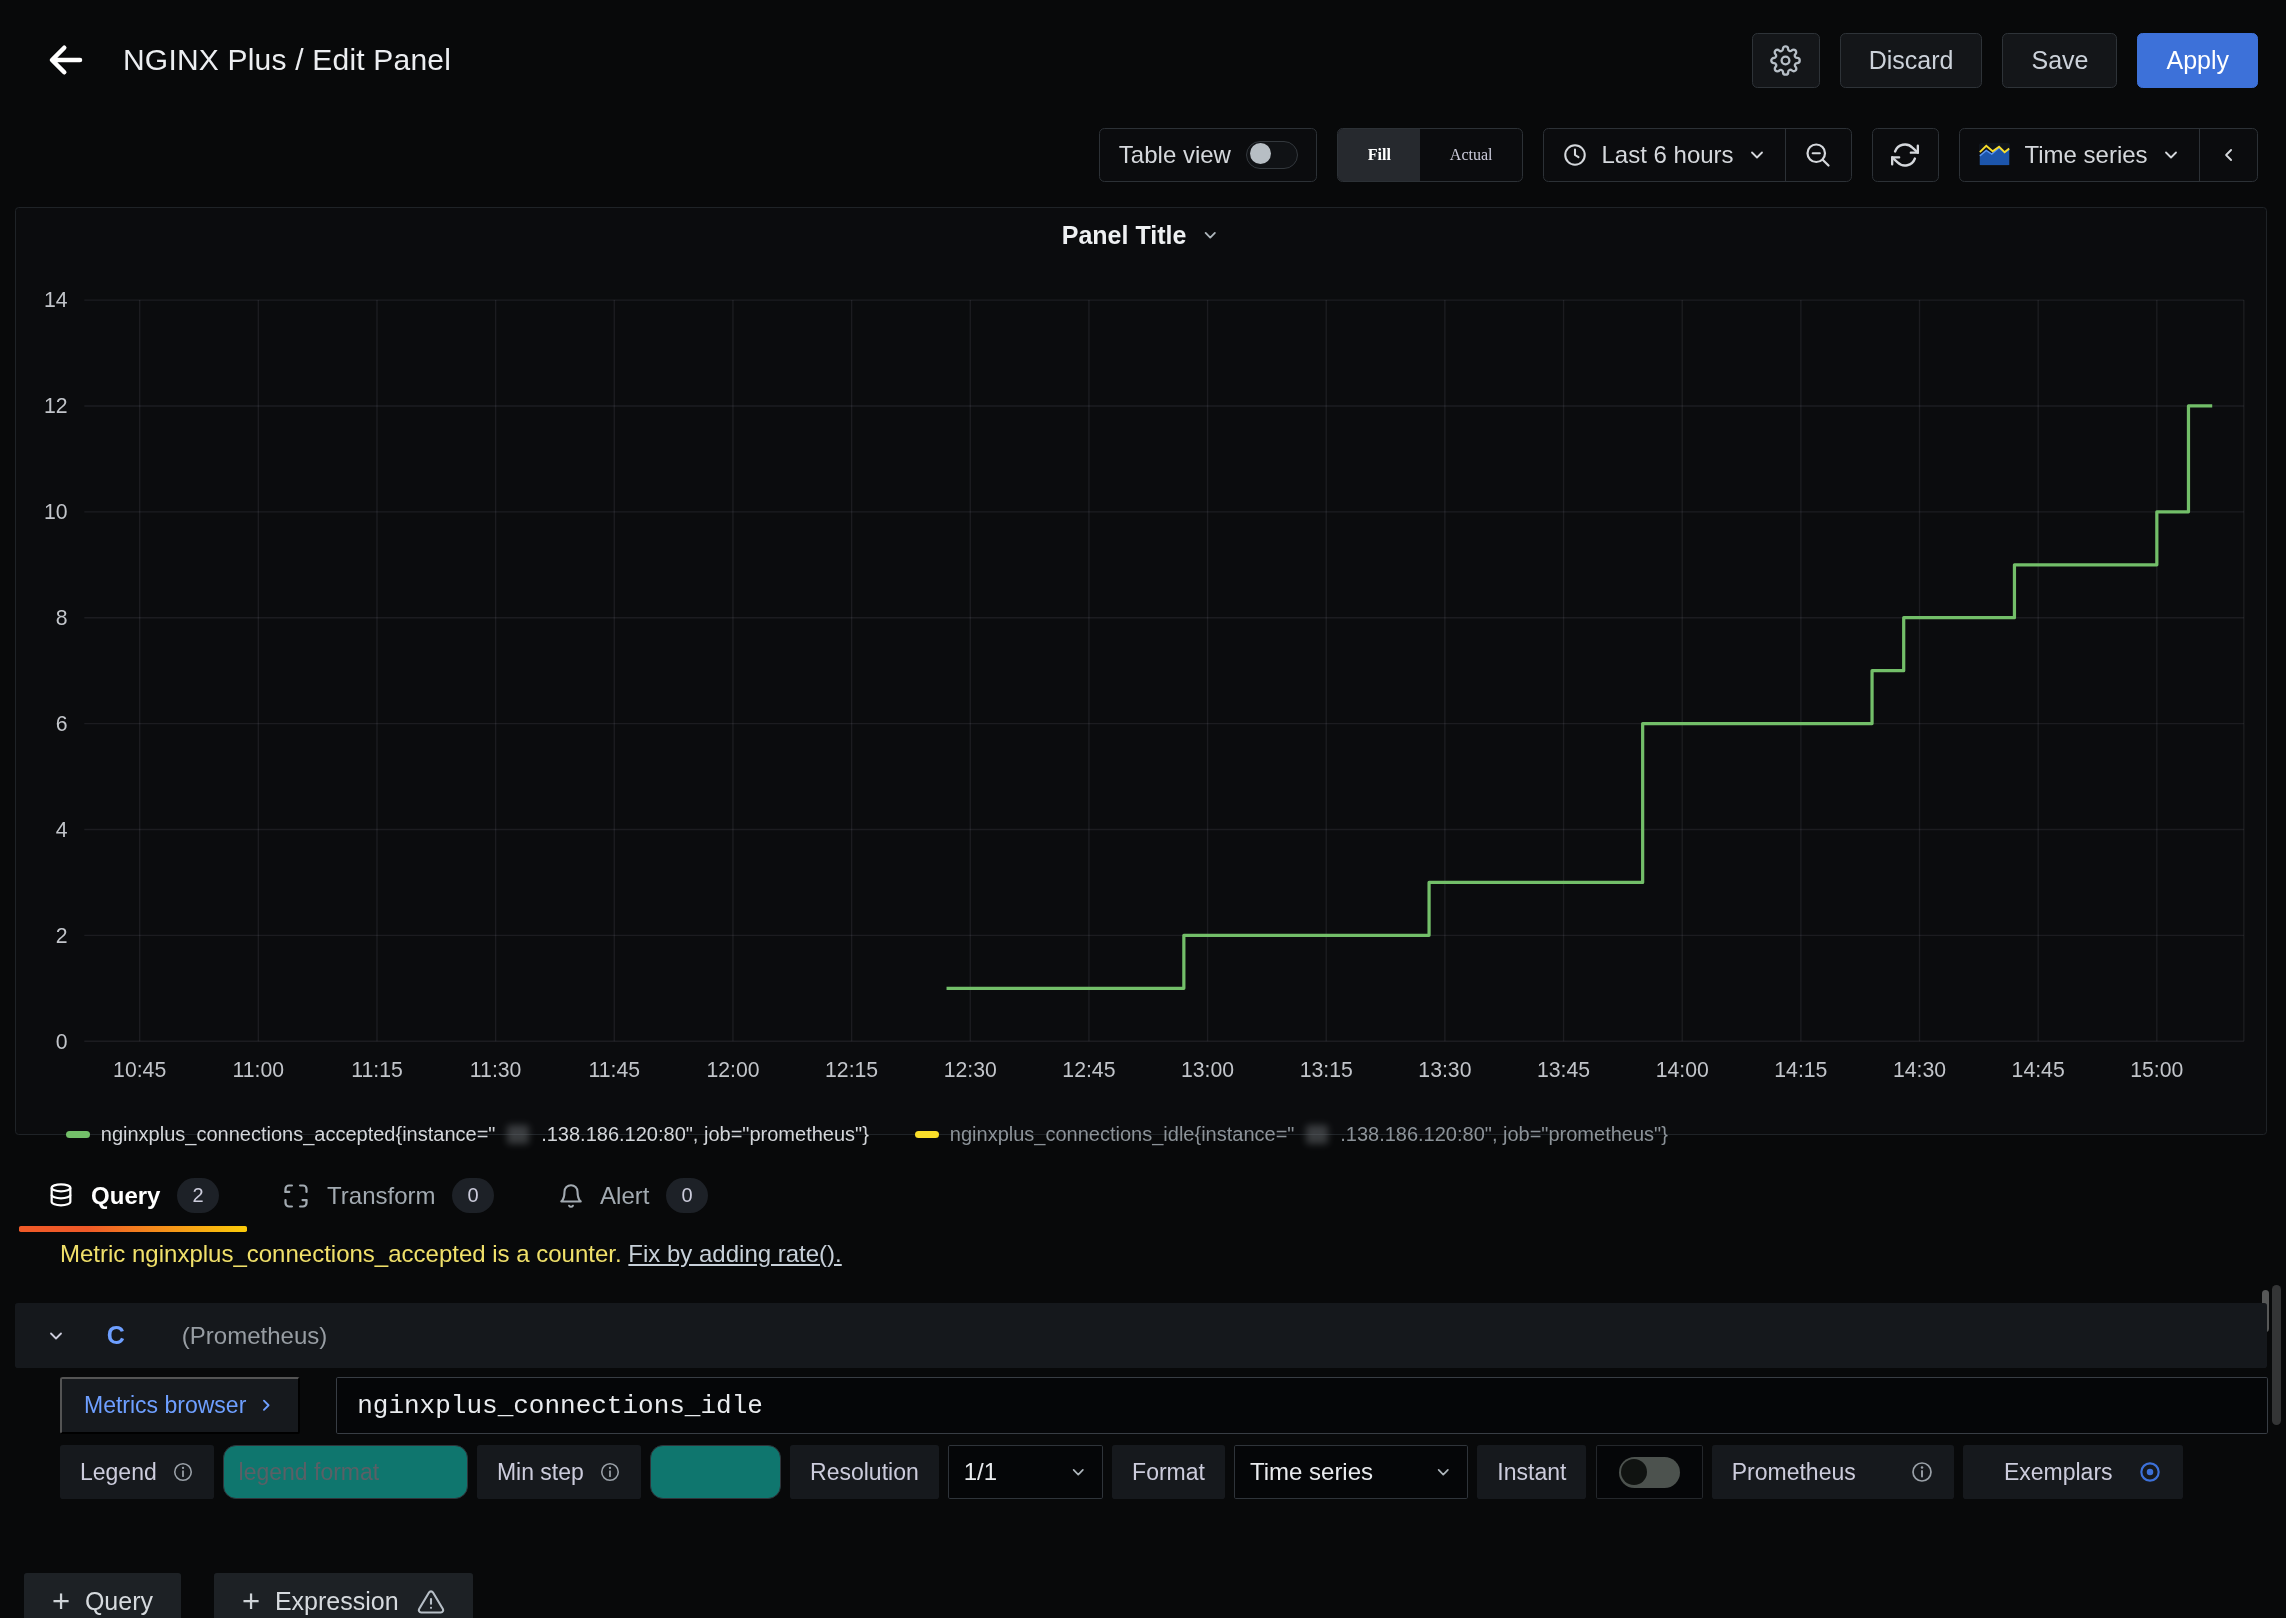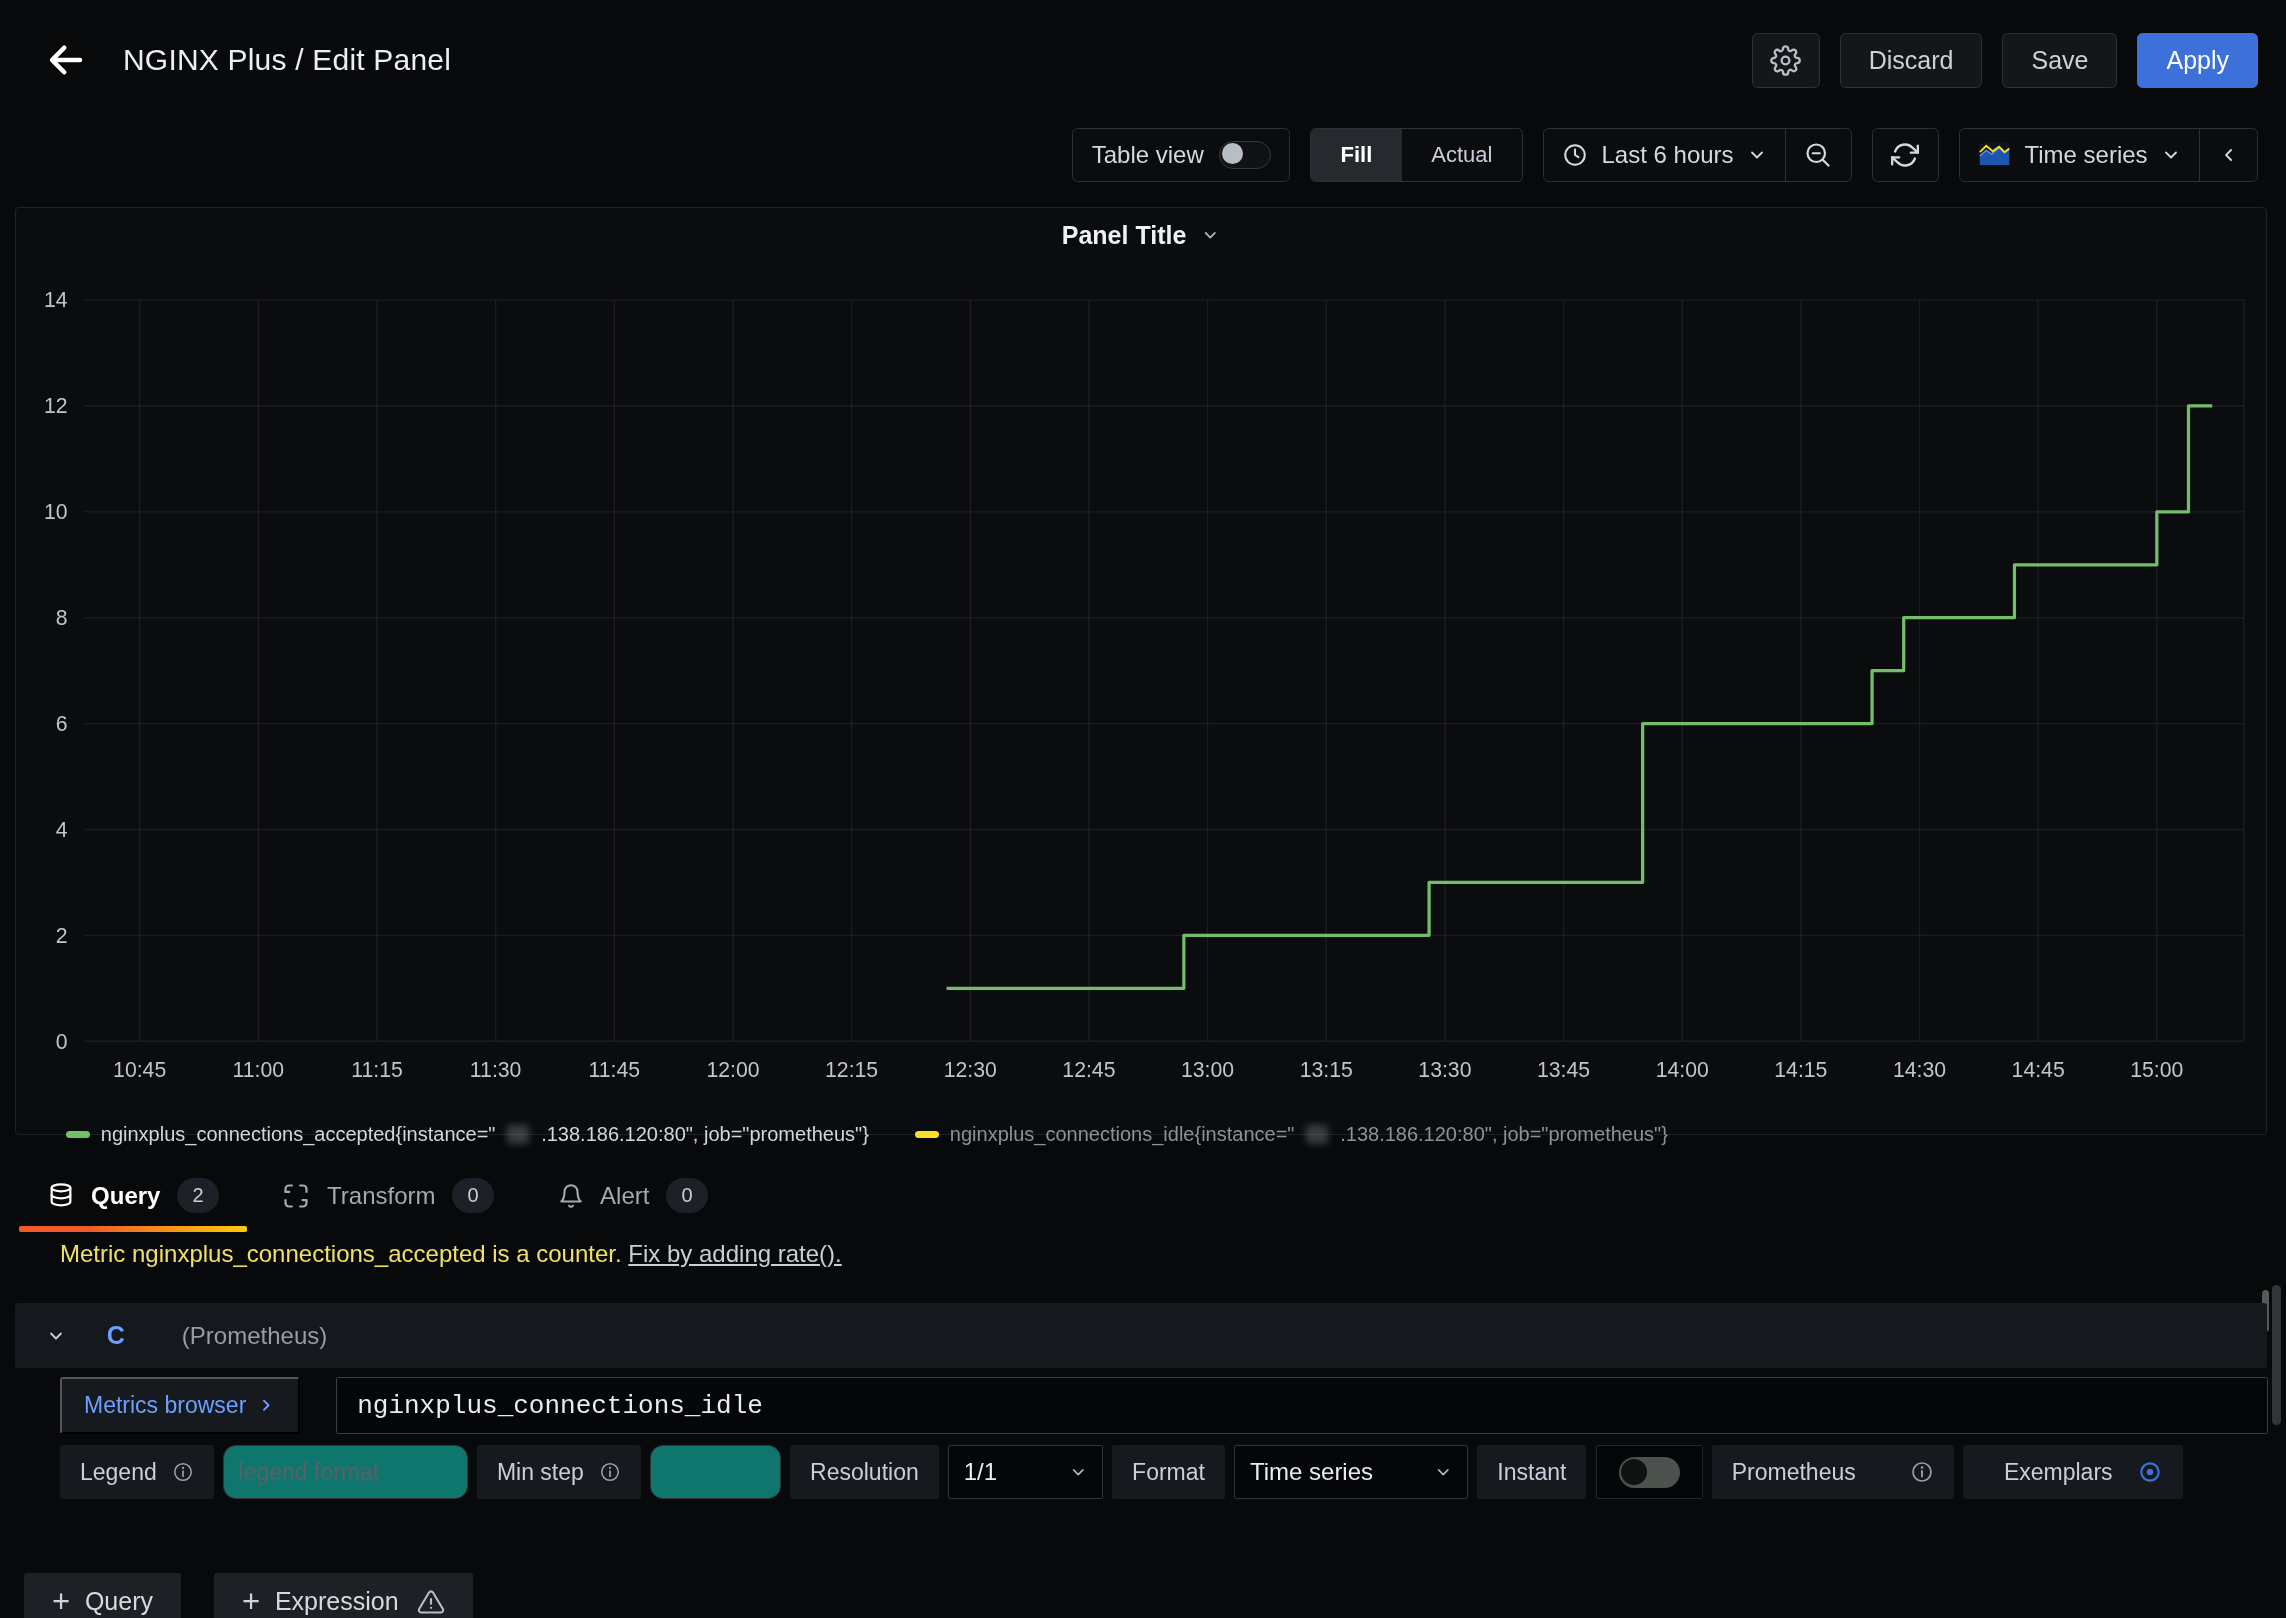--- a/index.html
+++ b/index.html
@@ -17,21 +17,21 @@
   .btn.primary { background:#3d71d9; border-color:#3d71d9; color:#ffffff; }
 
   
   .toolbar { position:absolute; top:122px; right:28px; height:65px; display:flex; align-items:center; gap:20px; }
   .tb { height:54px; border:0.9px solid #2c3136; border-radius:5.5px; display:flex; align-items:center; background:#0b0c0e; color:#d5d8dc; font-size:24px; font-weight:500; }
   .tb .sect { height:100%; display:flex; align-items:center; padding:0 18.5px; gap:13px; cursor:pointer; }
   .tb .divider { width:0.9px; height:100%; background:#2c3136; }
   .toggle { width:52px; height:28px; border-radius:14.8px; background:#101215; border:0.9px solid #33383d; position:relative; cursor:pointer; }
   .toggle .knob { position:absolute; top:1.8px; left:2.8px; width:21px; height:21px; border-radius:50%; background:#b7bec4; }
   .seg-group { overflow:hidden; padding:0; }
-  .seg { height:100%; display:flex; align-items:center; padding:0 29.5px; font-size:22px; cursor:pointer; color:#ccccdc; }
+  .seg { height:100%; display:flex; align-items:center; padding:0 29.5px; font-size:16px; cursor:pointer; color:#ccccdc;font-family:Liberation Serif, serif; }
   .seg.active { background:#26292e; color:#ffffff; font-weight:700; }
   .icon { display:inline-flex; align-items:center; justify-content:center; }
 
   
   .panel { position:absolute; left:14.8px; top:207px; width:2252px; height:928px; background:#0b0c0e; border:0.9px solid #1f2327; border-radius:3.7px; }
   .panel-header { height:55px; display:flex; align-items:center; justify-content:center; gap:15px; cursor:pointer; color:#d8dadd; }
   .panel-title { font-size:25px; font-weight:600; color:#eef0f2; }
   #chart { position:absolute; left:0; top:55px; }
   .legend { position:absolute; left:50px; top:879px; display:flex; align-items:center; gap:46px; font-size:20px;margin-top:36px; }
   .legend-item { display:flex; align-items:center; gap:11px; cursor:pointer; }

